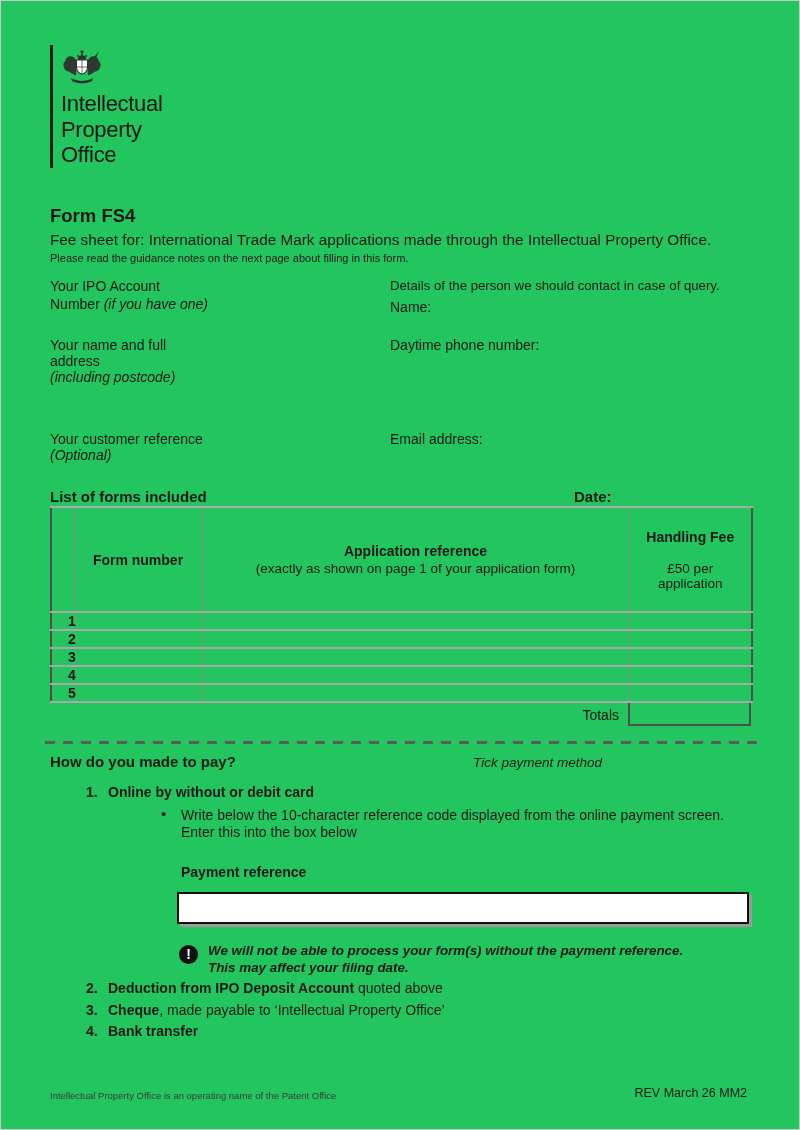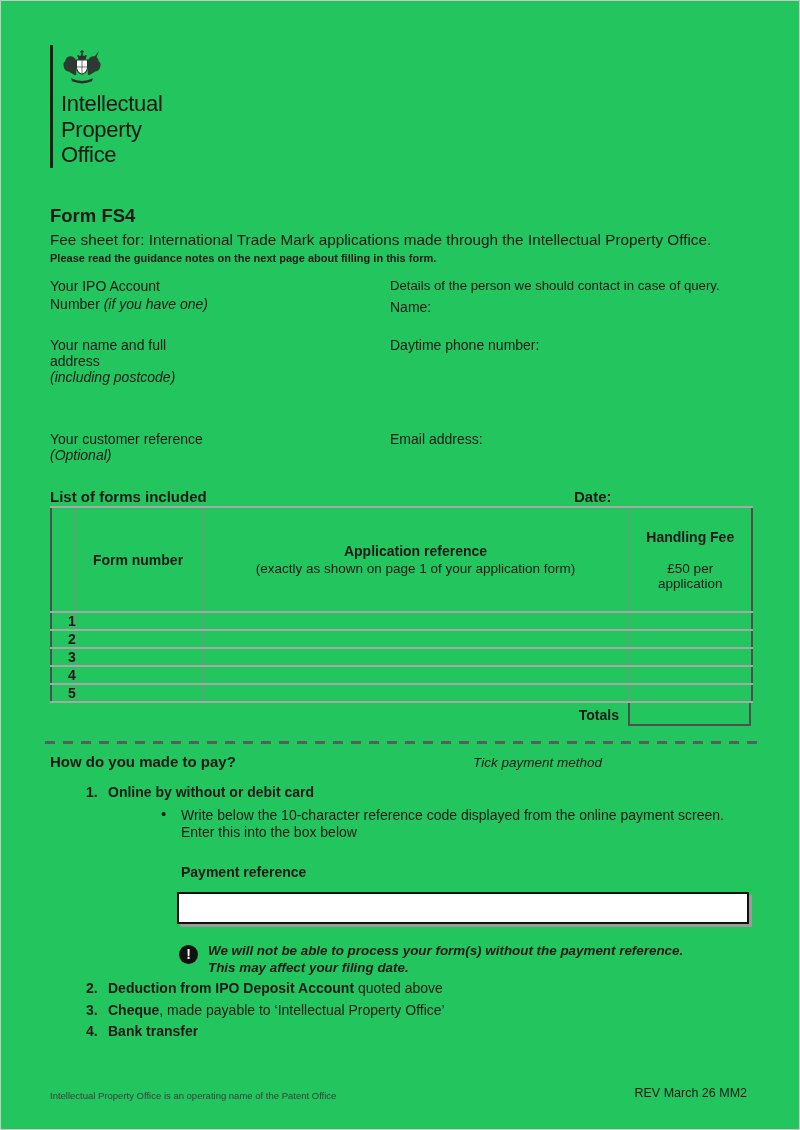--- a/index.html
+++ b/index.html
@@ -16,21 +16,21 @@
   .abs{position:absolute;}
 
   
   .logo-bar{position:absolute;left:49px;top:44px;width:3px;height:123px;background:#1c1c1c;}
   .crest{position:absolute;left:59px;top:46px;}
   .wordmark{position:absolute;left:60px;top:90px;font-size:22px;line-height:25.5px;letter-spacing:-0.3px;color:#161616;}
 
   
   .form-name{position:absolute;left:49px;top:204px;font-size:18.5px;font-weight:bold;}
   .subtitle{position:absolute;left:49px;top:230px;font-size:15.3px;}
-  .guidance{position:absolute;left:49px;top:251px;font-size:11px;font-weight:bold;}
+  .guidance{position:absolute;left:49px;top:251px;font-size:11px;font-weight:normal;}
 
   
   .lbl{font-size:14px;}
   .lbl em{font-style:italic;}
   .contact-heading{font-size:13.2px;font-weight:normal;white-space:nowrap;}
 
   
   .section-heading{font-size:15px;font-weight:bold;}
   table.forms{border-collapse:collapse;table-layout:fixed;width:701px;border:2px solid #4f4f4f;}
   table.forms th,table.forms td{
@@ -38,21 +38,21 @@
     border-top:2px solid #a8a8a8;border-bottom:2px solid #a8a8a8;
     padding:0 16px;box-sizing:border-box;font-size:14px;vertical-align:middle;
   }
   table.forms thead th{height:105px;text-align:center;font-weight:normal;}
   table.forms tbody td{height:17px;}
   .th-title{font-weight:bold;font-size:14px;}
   .th-sub{font-size:13.5px;margin-top:2px;}
   .th-fee .th-sub{margin-top:16px;}
   td.row-num,th.row-num{text-align:center;font-weight:bold;padding:0;}
   .totals-row{display:flex;justify-content:flex-end;align-items:center;width:701px;}
-  .totals-label{font-size:14px;font-weight:bold;margin-right:9px;}
+  .totals-label{font-size:14px;font-weight:normal;margin-right:9px;}
   .totals-box{width:123px;height:23px;border:2px solid #4f4f4f;border-top:none;box-sizing:border-box;}
 
   
   .dashes{position:absolute;left:44px;top:740px;width:713px;height:3px;
     background:repeating-linear-gradient(90deg,#5c5c5c 0 10px,transparent 10px 18px);}
 
   
   .pay-heading{position:absolute;left:49px;top:752px;font-size:15px;font-weight:bold;}
   .tick-note{position:absolute;left:472px;top:754px;font-size:13.5px;font-style:italic;}
   .opt{position:absolute;left:85px;font-size:14px;display:flex;}

